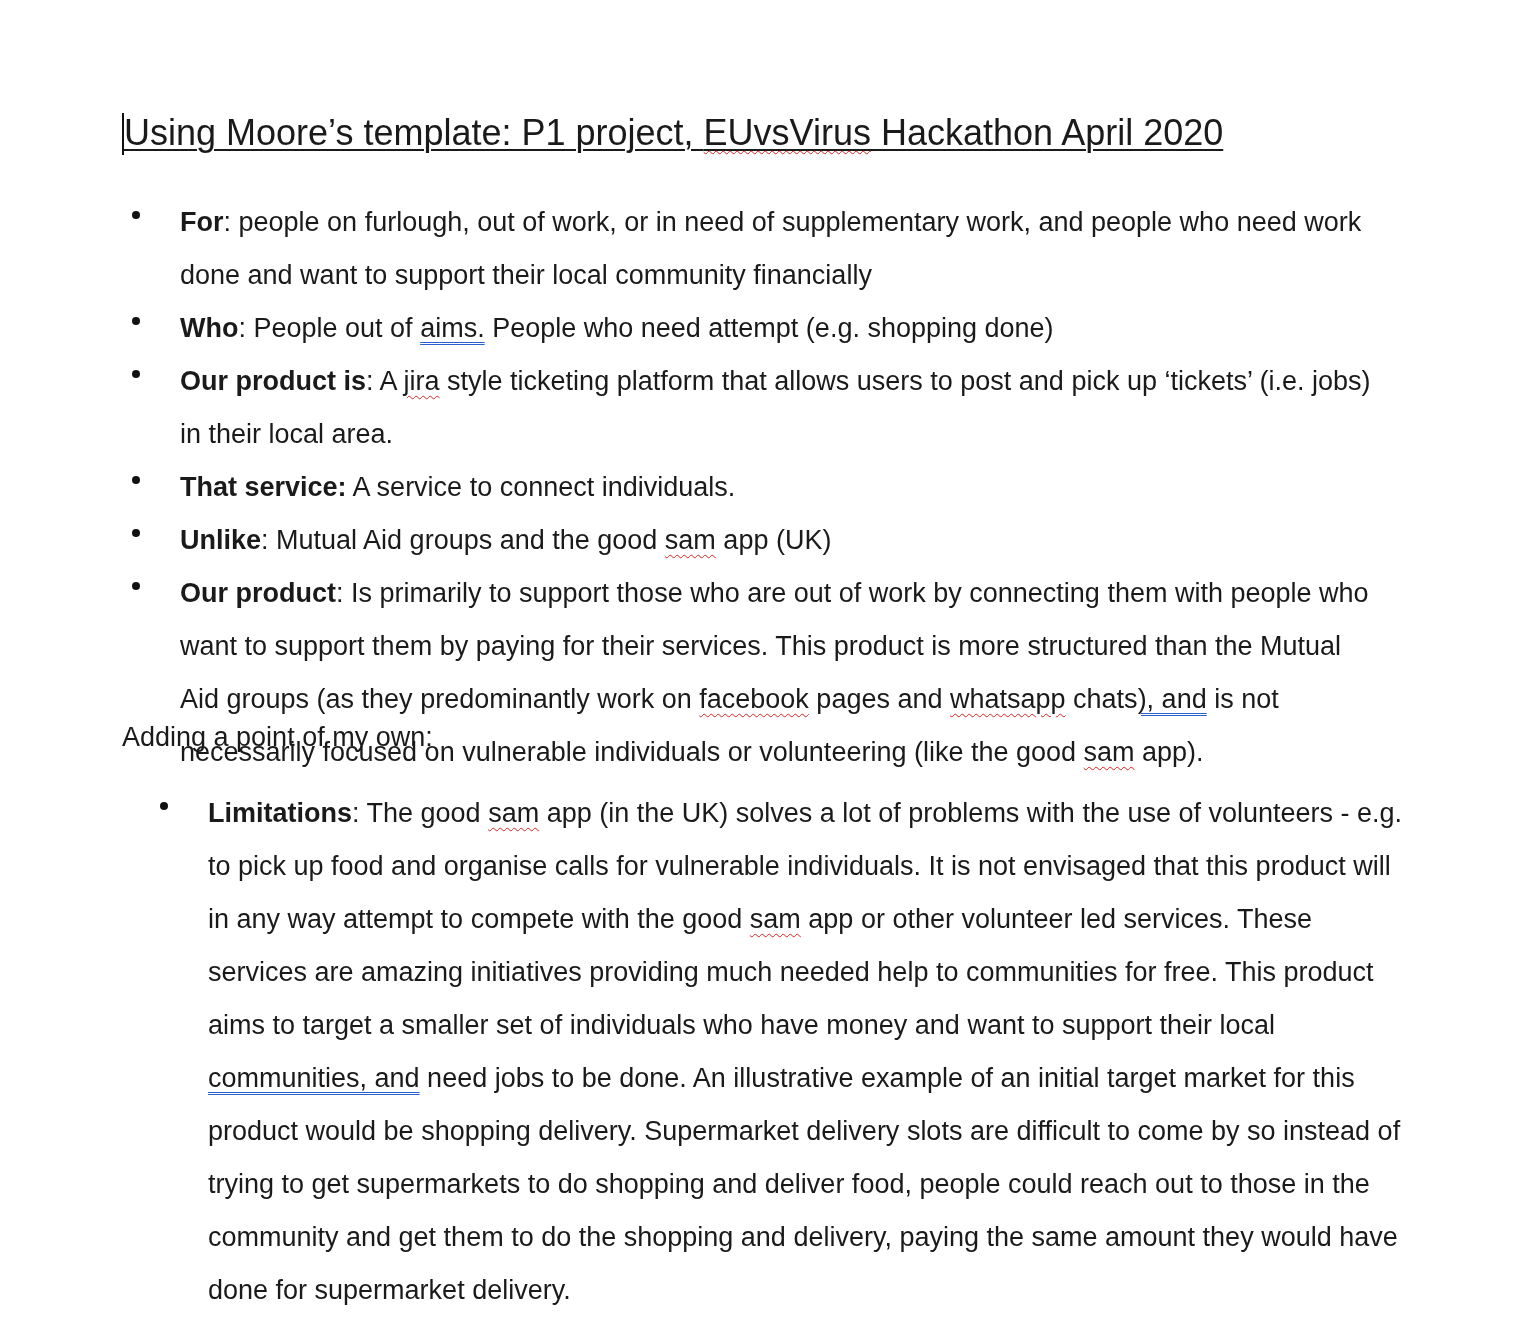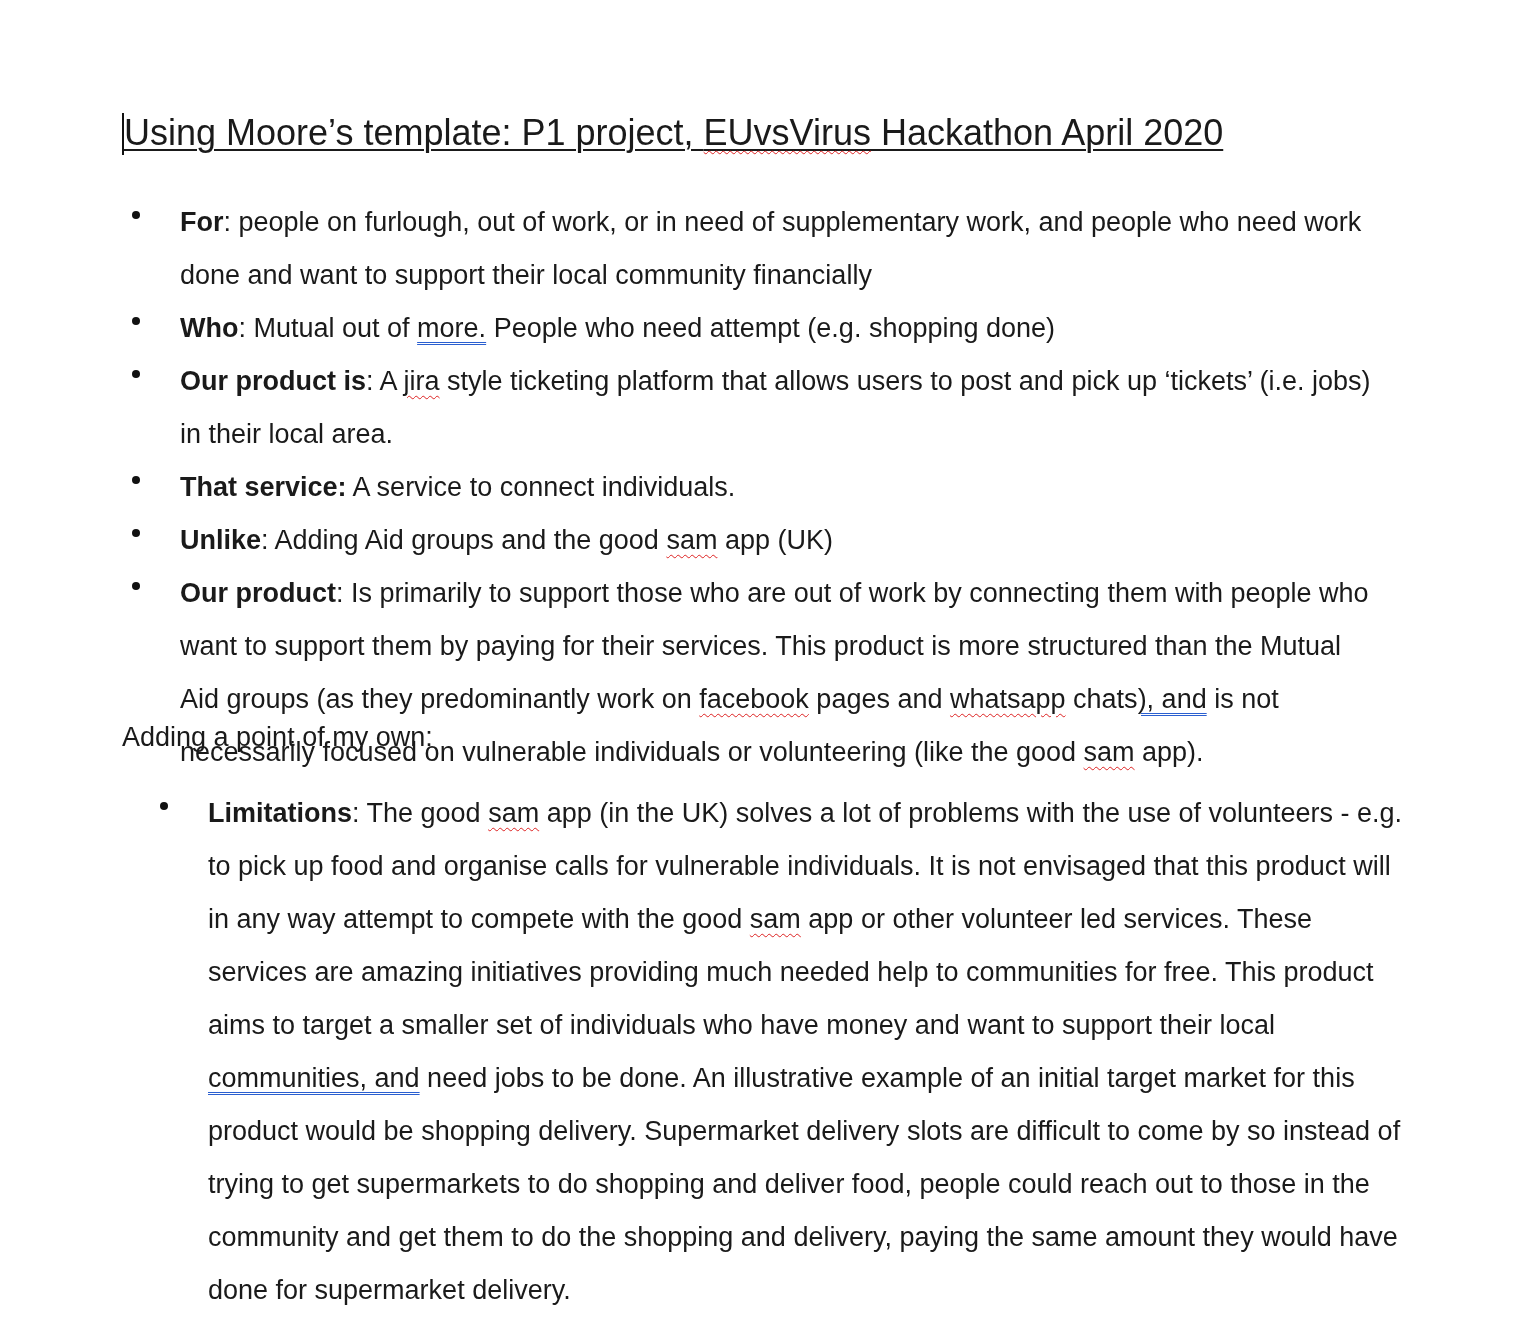--- a/index.html
+++ b/index.html
@@ -31,24 +31,24 @@
 <body>
 
 <div class="page">
   <div class="cursor"></div>
   <div class="title">
     <span>Using Moore’s template: P1 project, </span><span class="spell">EUvsVirus</span><span> Hackathon April 2020</span>
   </div>
 
   <ul class="bullets body-text" id="moore-list" style="top:196px;">
       <li><span class="dot"></span><span class="lbl">For</span><span>: </span><span>people on furlough, out of work, or in need of supplementary work, and people who need work done and want to support their local community financially</span></li>
-      <li><span class="dot"></span><span class="lbl">Who</span><span>: </span><span>Mutual out of </span><span class="gram">more.</span><span> People who need attempt (e.g. shopping done)</span></li>
+      <li><span class="dot"></span><span class="lbl">Who</span><span>: </span><span>People out of </span><span class="gram">aims.</span><span> People who need attempt (e.g. shopping done)</span></li>
       <li><span class="dot"></span><span class="lbl">Our product is</span><span>: </span><span>A </span><span class="spell">jira</span><span> style ticketing platform that allows users to post and pick up ‘tickets’ (i.e. jobs) in their local area.</span></li>
       <li><span class="dot"></span><span class="lbl">That service:</span><span> </span><span>A service to connect individuals.</span></li>
-      <li><span class="dot"></span><span class="lbl">Unlike</span><span>: </span><span>Adding Aid groups and the good </span><span class="spell">sam</span><span> app (UK)</span></li>
+      <li><span class="dot"></span><span class="lbl">Unlike</span><span>: </span><span>Mutual Aid groups and the good </span><span class="spell">sam</span><span> app (UK)</span></li>
       <li><span class="dot"></span><span class="lbl">Our product</span><span>: </span><span>Is primarily to support those who are out of work by connecting them with people who want to support them by paying for their services. This product is more structured than the Mutual Aid groups (as they predominantly work on </span><span class="spell">facebook</span><span> pages and </span><span class="spell">whatsapp</span><span> chats</span><span class="gram">), and</span><span> is not necessarily focused on vulnerable individuals or volunteering (like the good </span><span class="spell">sam</span><span> app).</span></li>
     </ul>
 
   <div class="para body-text" style="top:711px;">Adding a point of my own:</div>
 
   <ul class="bullets body-text" id="own-list" style="top:787px;margin-left:28px;">
       <li><span class="dot"></span><span class="lbl">Limitations</span><span>: </span><span>The good </span><span class="spell">sam</span><span> app (in the UK) solves a lot of problems with the use of volunteers - e.g. to pick up food and organise calls for vulnerable individuals. It is not envisaged that this product will in any way attempt to compete with the good </span><span class="spell">sam</span><span> app or other volunteer led services. These services are amazing initiatives providing much needed help to communities for free. This product aims to target a smaller set of individuals who have money and want to support their local </span><span class="gram">communities, and</span><span> need jobs to be done. An illustrative example of an initial target market for this product would be shopping delivery. Supermarket delivery slots are difficult to come by so instead of trying to get supermarkets to do shopping and deliver food, people could reach out to those in the community and get them to do the shopping and delivery, paying the same amount they would have done for supermarket delivery.</span></li>
     </ul>
 </div>
 

